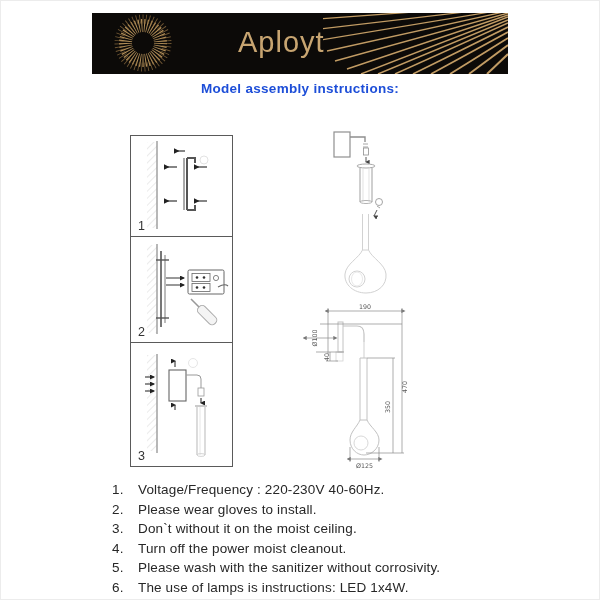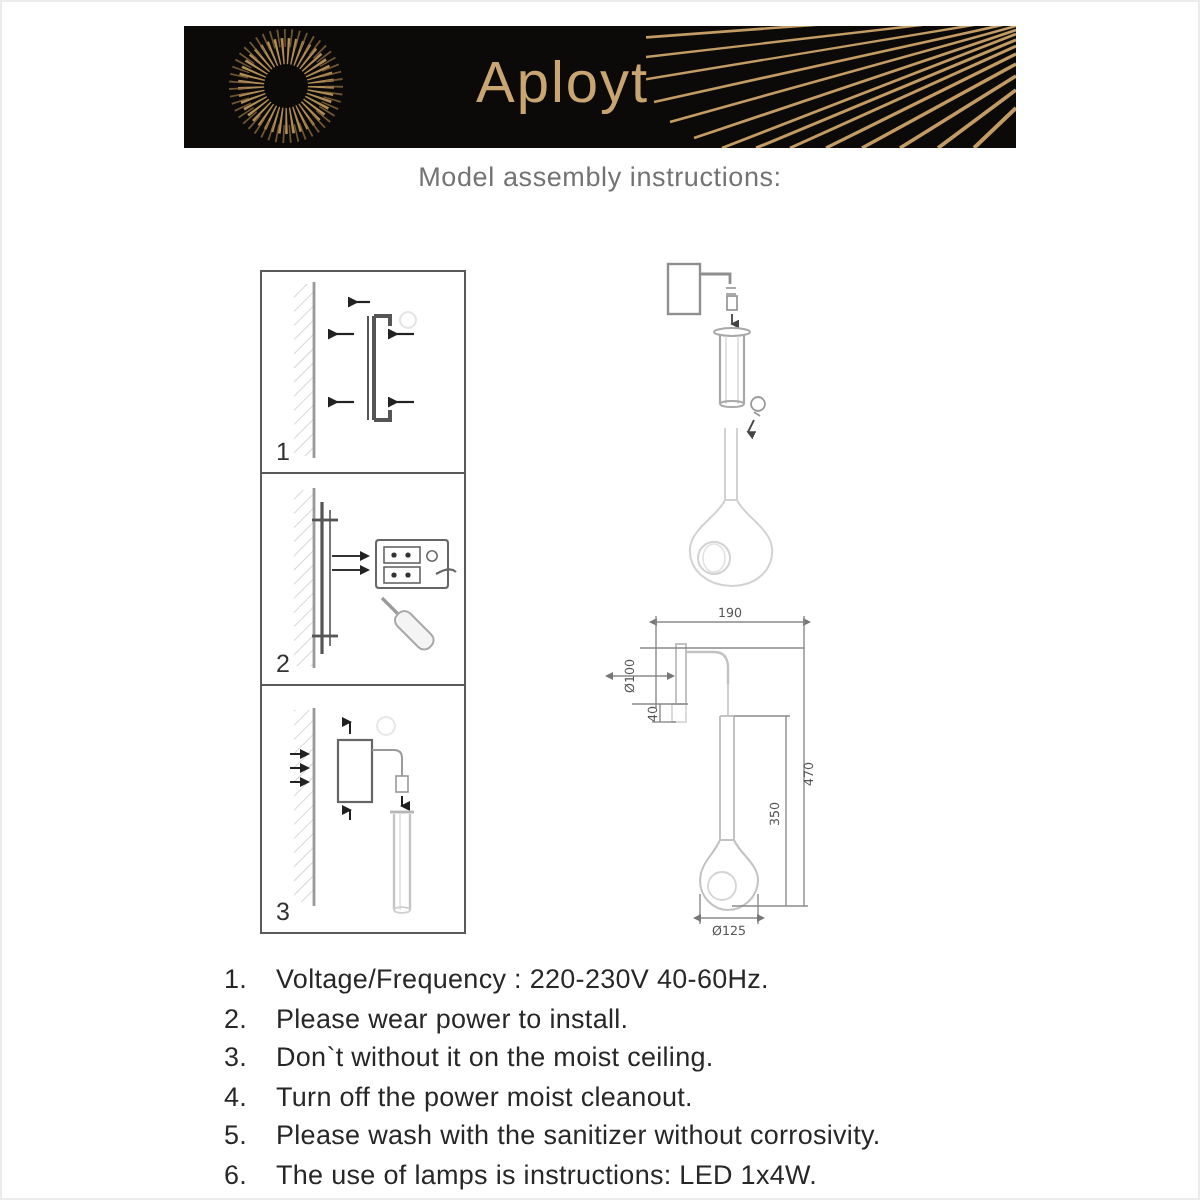--- a/index.html
+++ b/index.html
@@ -18,21 +18,21 @@
   }
   .banner .sunburst{position:absolute;left:22px;top:0px;}
   .banner .brand{
     position:absolute;left:102px;top:0;height:60px;line-height:58px;
     font-size:29px;font-weight:500;letter-spacing:1px;color:#c8a571;margin-left:44px;
   }
   .banner .rays{position:absolute;right:0;top:0;}
 
   
   .title-block{position:absolute;left:0;top:80px;width:600px;text-align:center;}
-  .title-line{font-size:13.5px;font-weight:400;letter-spacing:.3px;color:#737373;line-height:17px;}
+  .title-line{font-size:13.5px;font-weight:700;letter-spacing:.3px;color:#1d4ed8;line-height:17px;}
 
   
   .steps-box{
     position:absolute;left:130px;top:135px;width:103px;height:332px;
     border:1px solid #5a5a5a;box-sizing:border-box;
     display:flex;flex-direction:column;background:#fff;
   }
   .step-panel{position:relative;box-sizing:border-box;}
   .step-panel + .step-panel{border-top:1px solid #5a5a5a;}
   .step-num{
@@ -299,21 +299,21 @@
   <text class="dim-text" x="64.5" y="177.5" text-anchor="middle">Ø125</text>
 </svg>
 
 <div class="instructions">
   <div class="inst-row">
     <span class="inst-num">1.</span>
     <span class="inst-text">Voltage/Frequency : 220-230V 40-60Hz.</span>
   </div>
   <div class="inst-row">
     <span class="inst-num">2.</span>
-    <span class="inst-text">Please wear power to install.</span>
+    <span class="inst-text">Please wear gloves to install.</span>
   </div>
   <div class="inst-row">
     <span class="inst-num">3.</span>
     <span class="inst-text">Don`t without it on the moist ceiling.</span>
   </div>
   <div class="inst-row">
     <span class="inst-num">4.</span>
     <span class="inst-text">Turn off the power moist cleanout.</span>
   </div>
   <div class="inst-row">

